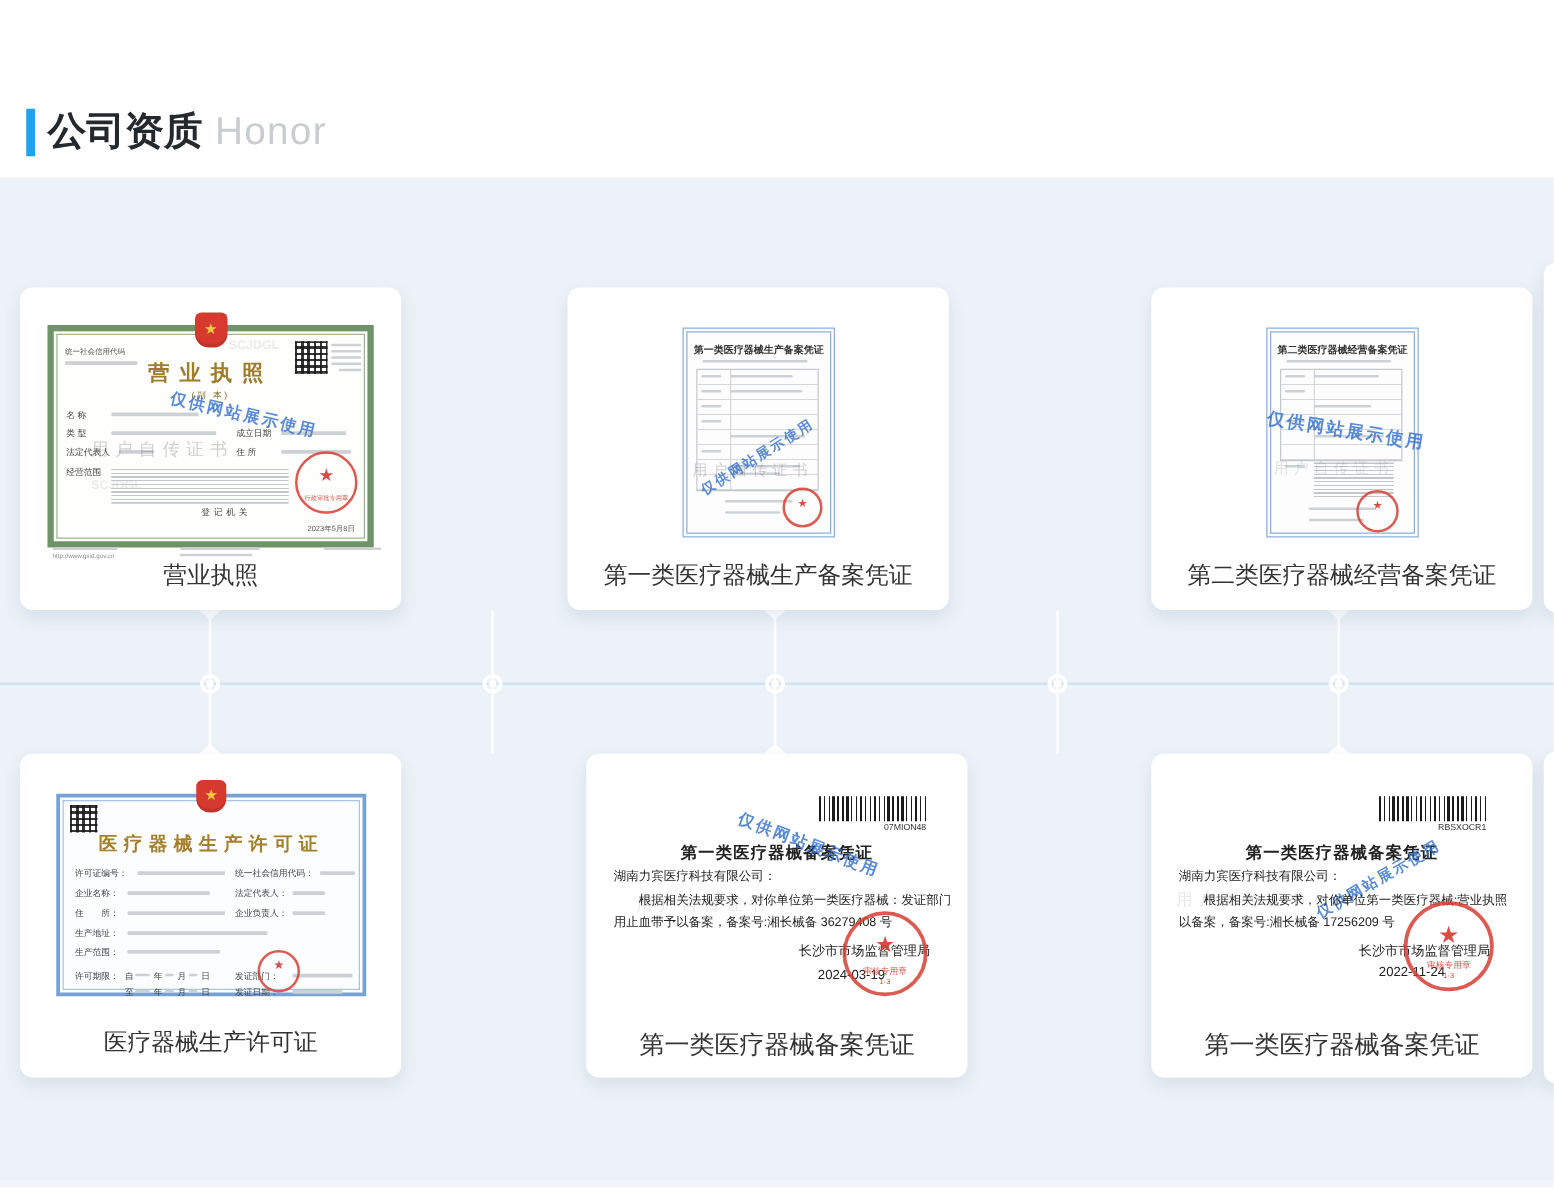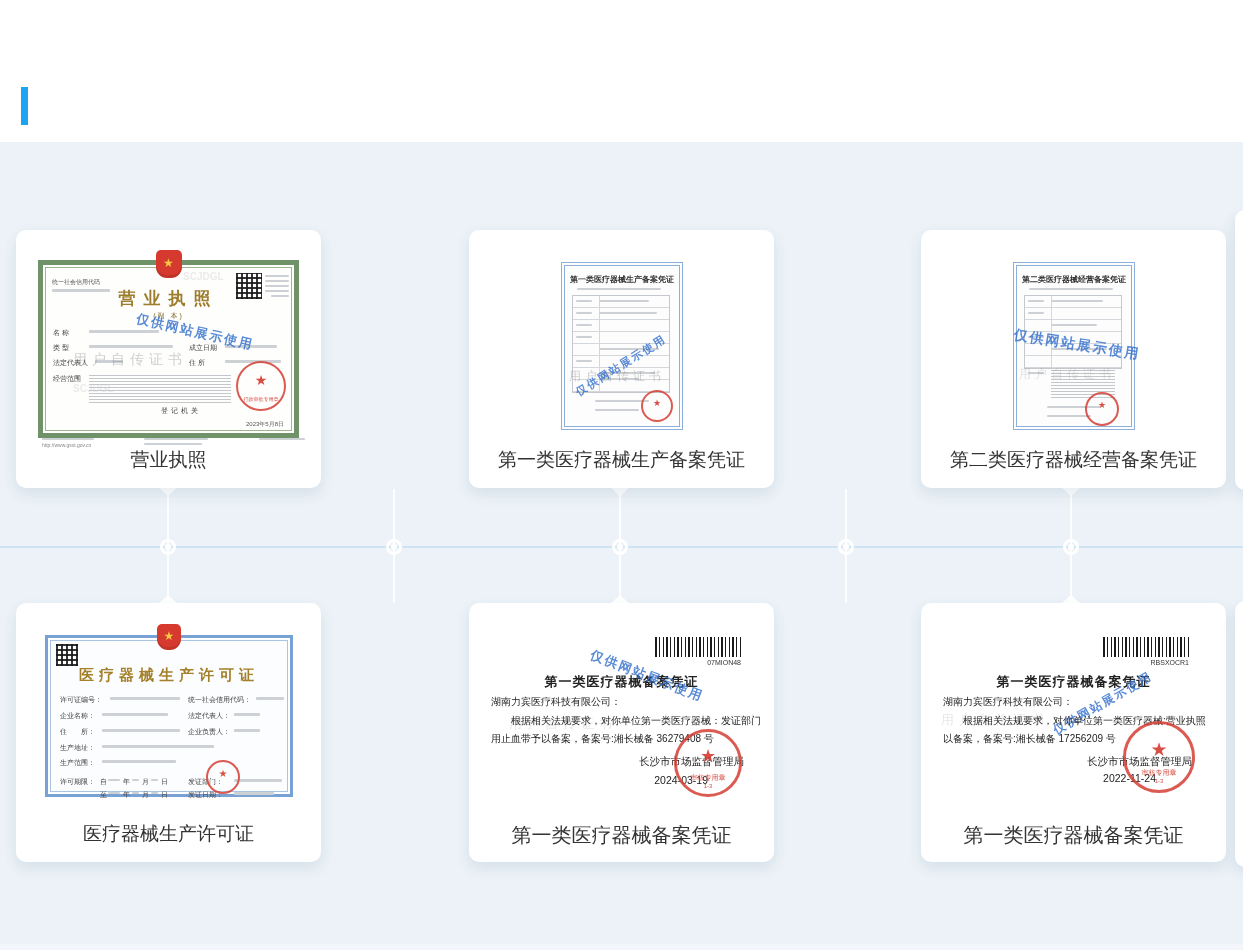--- a/index.html
+++ b/index.html
@@ -59,20 +59,21 @@
   
   .cert-title{position:absolute;left:0;right:0;text-align:center;font-weight:700;font-size:13px;color:#222;letter-spacing:1px;white-space:nowrap;}
   .body-line{position:absolute;font-size:10px;color:#222;white-space:nowrap;line-height:1;}
 </style>
 </head>
 <body>
 
 <div class="stage">
 
   <div class="header-bar"></div>
+  <div class="header-title"><span>公司资质</span><span class="header-sub">Honor</span></div>
 
   <div class="section"></div>
   <div class="section-footer"></div>
 
   <div class="timeline"></div>
   <div class="vline" style="left:167px"></div>
   <div class="vline" style="left:393px"></div>
   <div class="vline" style="left:619px"></div>
   <div class="vline" style="left:845px"></div>
   <div class="vline" style="left:1070px"></div>
@@ -125,21 +126,21 @@
       </div>
     </div>
     <div class="b bl" style="left:26px;top:208px;width:52px;height:2px"></div>
     <div class="t6" style="left:26px;top:213px;color:#888;font-size:5px">http://www.gsxt.gov.cn</div>
     <div class="b bl" style="left:128px;top:208px;width:64px;height:2px"></div>
     <div class="b bl" style="left:128px;top:213px;width:58px;height:2px"></div>
     <div class="b bl" style="right:16px;top:208px;width:46px;height:2px"></div>
     <div class="caption">营业执照</div>
   </div>
 
-  <div class="card row1" style="left:469px">
+  <div class="card row1" style="left:454px">
     <div class="bframe" style="left:92px;top:32px;width:114px;height:160px">
       <div class="btitle" style="top:8px">第一类医疗器械生产备案凭证</div>
       <div class="b bl" style="left:12px;top:22px;width:84px;height:2px"></div>
       <div class="tblbg" style="left:7px;top:29px;width:96px;height:96px"></div>
       <div class="b bl" style="left:11px;top:34px;width:16px;height:2px"></div>
       <div class="b bl" style="left:34px;top:34px;width:50px;height:2px"></div>
       <div class="b bl" style="left:11px;top:46px;width:16px;height:2px"></div>
       <div class="b bl" style="left:34px;top:46px;width:58px;height:2px"></div>
       <div class="b bl" style="left:11px;top:58px;width:16px;height:2px"></div>
       <div class="b bl" style="left:11px;top:70px;width:16px;height:2px"></div>

